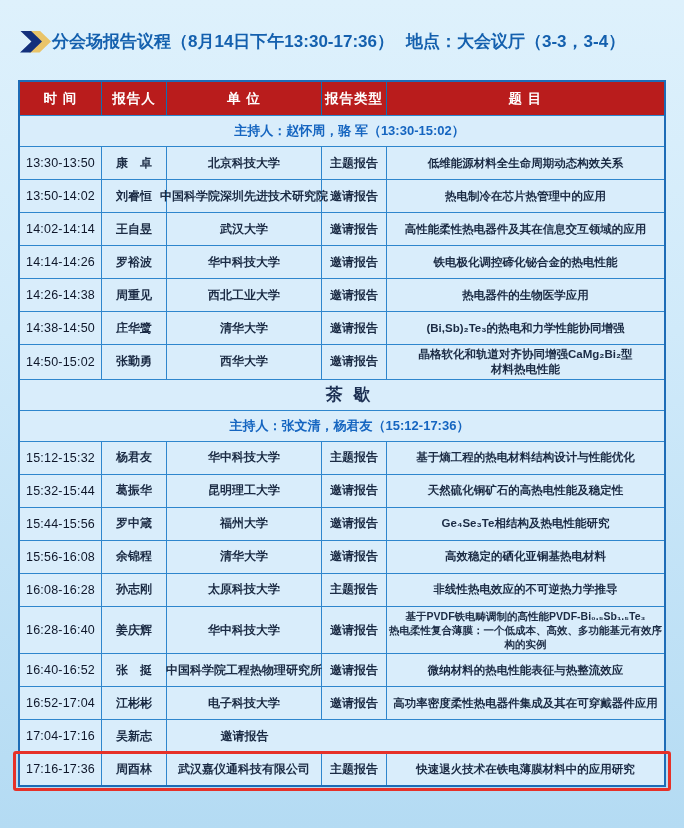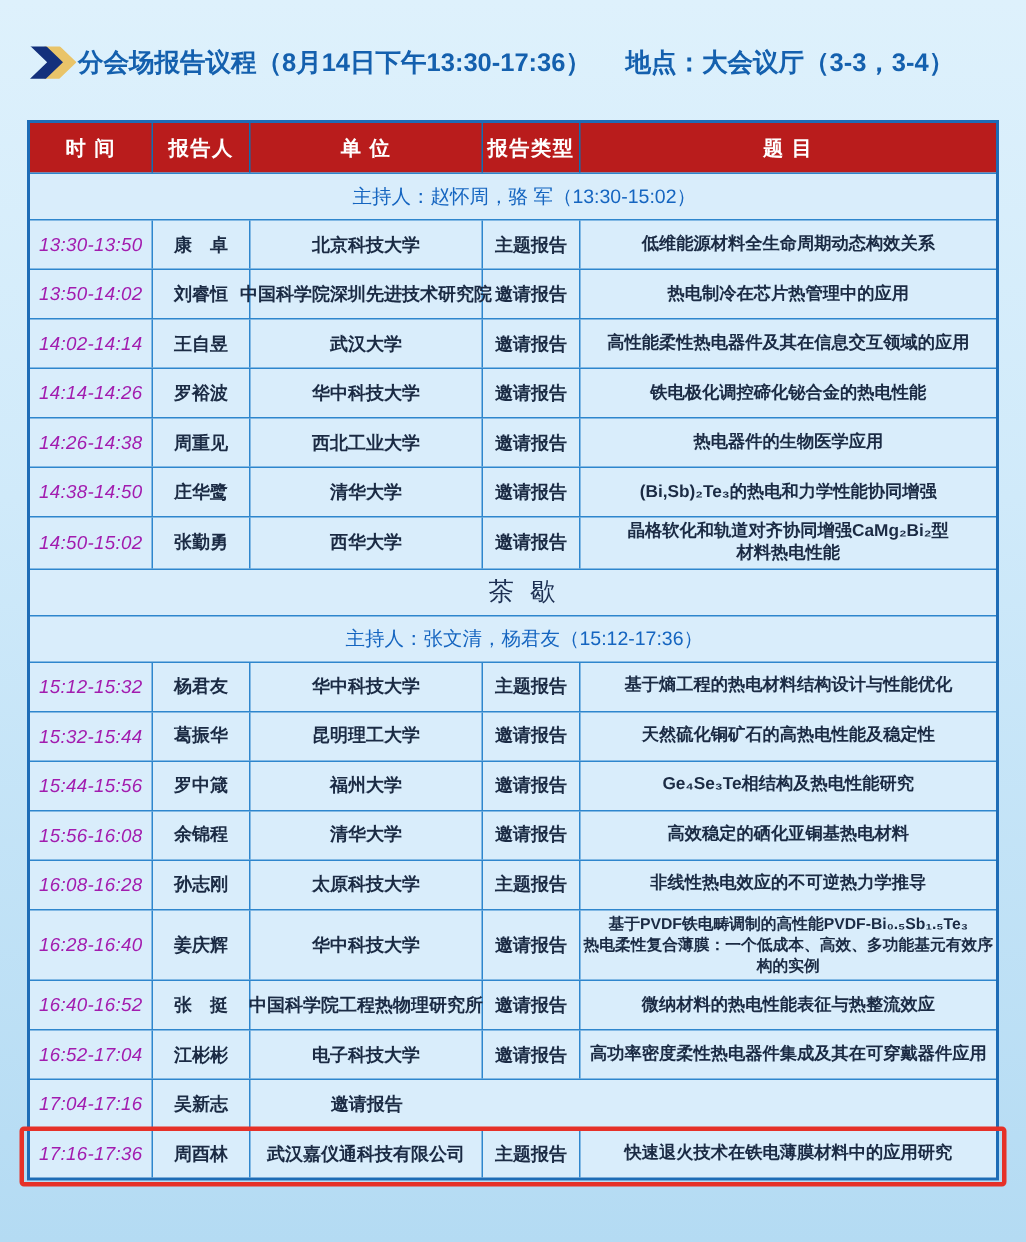--- a/index.html
+++ b/index.html
@@ -10,41 +10,41 @@
     overflow:hidden;
   }
   
   .titlebar { display:flex; align-items:center; padding:30px 0 0 20px; }
   .chev { position:relative; width:32px; height:22px; flex:0 0 auto; }
   .chev i { position:absolute; top:0; width:22px; height:22px;
     clip-path:polygon(0 0,48% 0,100% 50%,48% 100%,0 100%,52% 50%); }
   .chev .gold { left:9px; background:#e9c469; }
   .chev .navy { left:0; background:#13307c; }
   .title-text { font-weight:bold; color:#1460ae; font-size:17px; white-space:nowrap; }
-  .location { margin-left:23px; }
+  .location { margin-left:12px; }
 
   
   .schedule { margin:27px 18px 0; border:2px solid #1e6cb6; background:#d9edfb; }
   .thead, .row.talk { display:grid; grid-template-columns:82px 65px 155px 65px 1fr; }
   .thead { background:#b91c1c; color:#ffffff; }
   .th { display:flex; align-items:center; justify-content:center; height:33px;
     font-weight:bold; font-size:13.5px; border-right:1px solid #0c6fb4; letter-spacing:1px; }
   .th:last-child { border-right:none; }
 
   .row { border-top:1px solid #2e86cd; }
   .row.talk { min-height:32px; }
   .cell { display:flex; align-items:center; justify-content:center; text-align:center;
     border-right:1px solid #2e86cd; padding:2px 2px; font-weight:bold; color:#1b2b44; font-size:12px; }
   .cell:last-child { border-right:none; }
-  .time  { font-weight:normal; color:#a21caf; font-size:12.5px; letter-spacing:.2px;font-style:italic; }
+  .time  { font-weight:normal; color:#0f172a; font-size:12.5px; letter-spacing:.2px; }
   .aff   { font-size:12px; white-space:nowrap; }
   .title-cell { font-size:11.5px; white-space:pre-line; line-height:1.3; }
   .compact .title-cell { font-size:10.5px; line-height:1.35; }
 
-  .row.span { display:flex; align-items:center; justify-content:center; min-height:30px; font-weight:normal;padding-left:15px; }
+  .row.span { display:flex; align-items:center; justify-content:center; min-height:30px; font-weight:bold;padding-left:15px; }
   .row.chair { color:#1565c0; font-size:13px; }
   .row.break { color:#1c2f52; font-size:17px; letter-spacing:3px; }
 
   .row.highlight { position:relative; }
   .row.highlight::after { content:""; position:absolute; top:-2px; left:-7px; right:-7px; bottom:-6px;
     border:3px solid #e63128; border-radius:3px; pointer-events:none; z-index:5; }
 </style>
 </head>
 <body>
 

